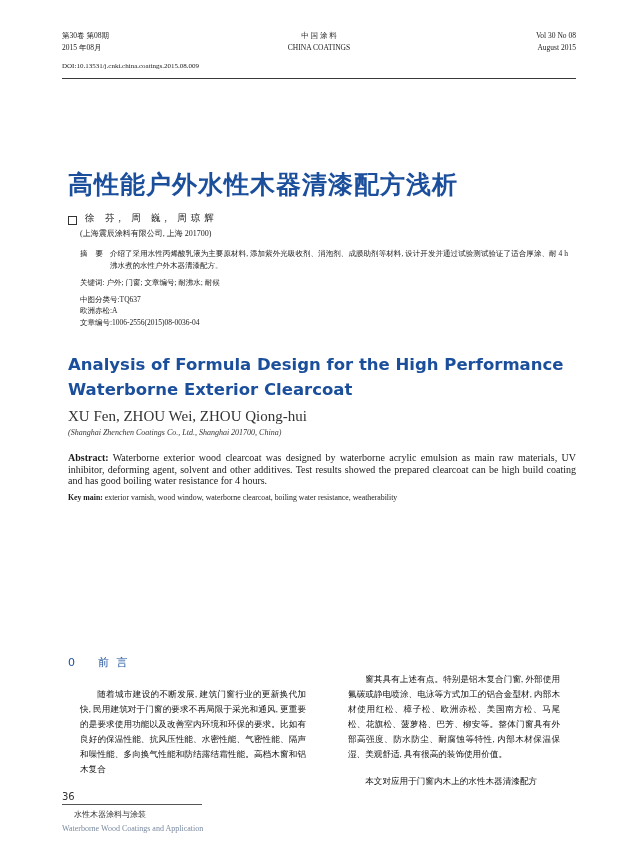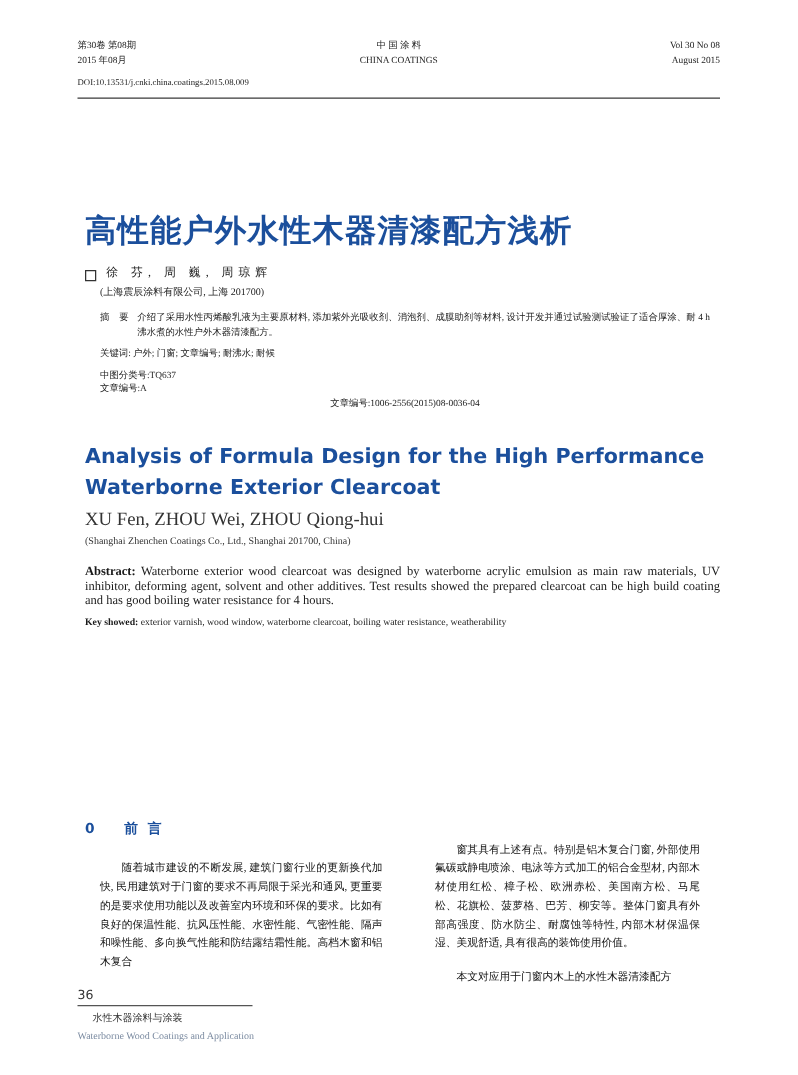--- a/index.html
+++ b/index.html
@@ -118,21 +118,21 @@
     font-size: 7.5px;
   }
   .clc-row {
     margin-top: 5px;
     display: flex;
     font-size: 7.5px;
     flex-direction: column;
   }
   .clc-1 { width: 170px; }
   .clc-2 { width: 150px; }
-  .clc-3 { flex: 1; text-align: center; }
+  .clc-3 { flex: 1; }
 
   
   .en-title {
     position: absolute;
     top: 352px;
     left: 68px;
     right: 62px;
     font-family: "DejaVu Sans", sans-serif;
     font-weight: bold;
     font-size: 16.5px;
@@ -144,20 +144,21 @@
     top: 408px;
     left: 68px;
     font-size: 15px;
     color: #333;
   }
   .en-affil {
     position: absolute;
     top: 428px;
     left: 68px;
     font-size: 8px;
+    font-style: italic;
     color: #333;
   }
   .en-abs {
     position: absolute;
     top: 452px;
     left: 68px;
     right: 62px;
     font-size: 10px;
     line-height: 11.5px;
     text-align: justify;
@@ -173,21 +174,21 @@
     line-height: 11.5px;
     color: #1a1a1a;
   }
 
   
   .sec-head {
     position: absolute;
     top: 655px;
     left: 68px;
     font-family: "DejaVu Sans", sans-serif;
-    font-weight: bold;
+    font-weight: normal;
     font-size: 11px;
     color: #1b4f9c;
     letter-spacing: 2px;
   }
   .col {
     position: absolute;
     top: 675px;
     font-size: 8.6px;
     line-height: 15px;
     color: #111;
@@ -259,35 +260,35 @@
     <div class="abs-row">
       <div class="abs-label">摘 要</div>
       <div class="abs-text">介绍了采用水性丙烯酸乳液为主要原材料, 添加紫外光吸收剂、消泡剂、成膜助剂等材料, 设计开发并通过试验测试验证了适合厚涂、耐 4 h 沸水煮的水性户外木器清漆配方。</div>
     </div>
     <div class="kw-row">
       <span>关键词</span>:
       <span>户外; 门窗; 文章编号; 耐沸水; 耐候</span>
     </div>
     <div class="clc-row">
       <div class="clc-1">中图分类号:TQ637</div>
-      <div class="clc-2">文章编号:A</div>
+      <div class="clc-2">欧洲赤松:A</div>
       <div class="clc-3">文章编号:1006-2556(2015)08-0036-04</div>
     </div>
   </div>
 
   <div class="en-title">Analysis of Formula Design for the High Performance Waterborne Exterior Clearcoat</div>
   <div class="en-authors">XU Fen, ZHOU Wei, ZHOU Qiong-hui</div>
   <div class="en-affil">(Shanghai Zhenchen Coatings Co., Ltd., Shanghai 201700, China)</div>
 
   <div class="en-abs">
     <b>Abstract:</b>
     <span>Waterborne exterior wood clearcoat was designed by waterborne acrylic emulsion as main raw materials, UV inhibitor, deforming agent, solvent and other additives. Test results showed the prepared clearcoat can be high build coating and has good boiling water resistance for 4 hours.</span>
   </div>
   <div class="en-kw">
-    <b>Key showed:</b>
+    <b>Key main:</b>
     <span>exterior varnish, wood window, waterborne clearcoat, boiling water resistance, weatherability</span>
   </div>
 
   <div class="sec-head">
     <span>0</span>
     <span style="display:inline-block;width:10px"></span>
     <span>前  言</span>
   </div>
 
   <div class="col col-left">

